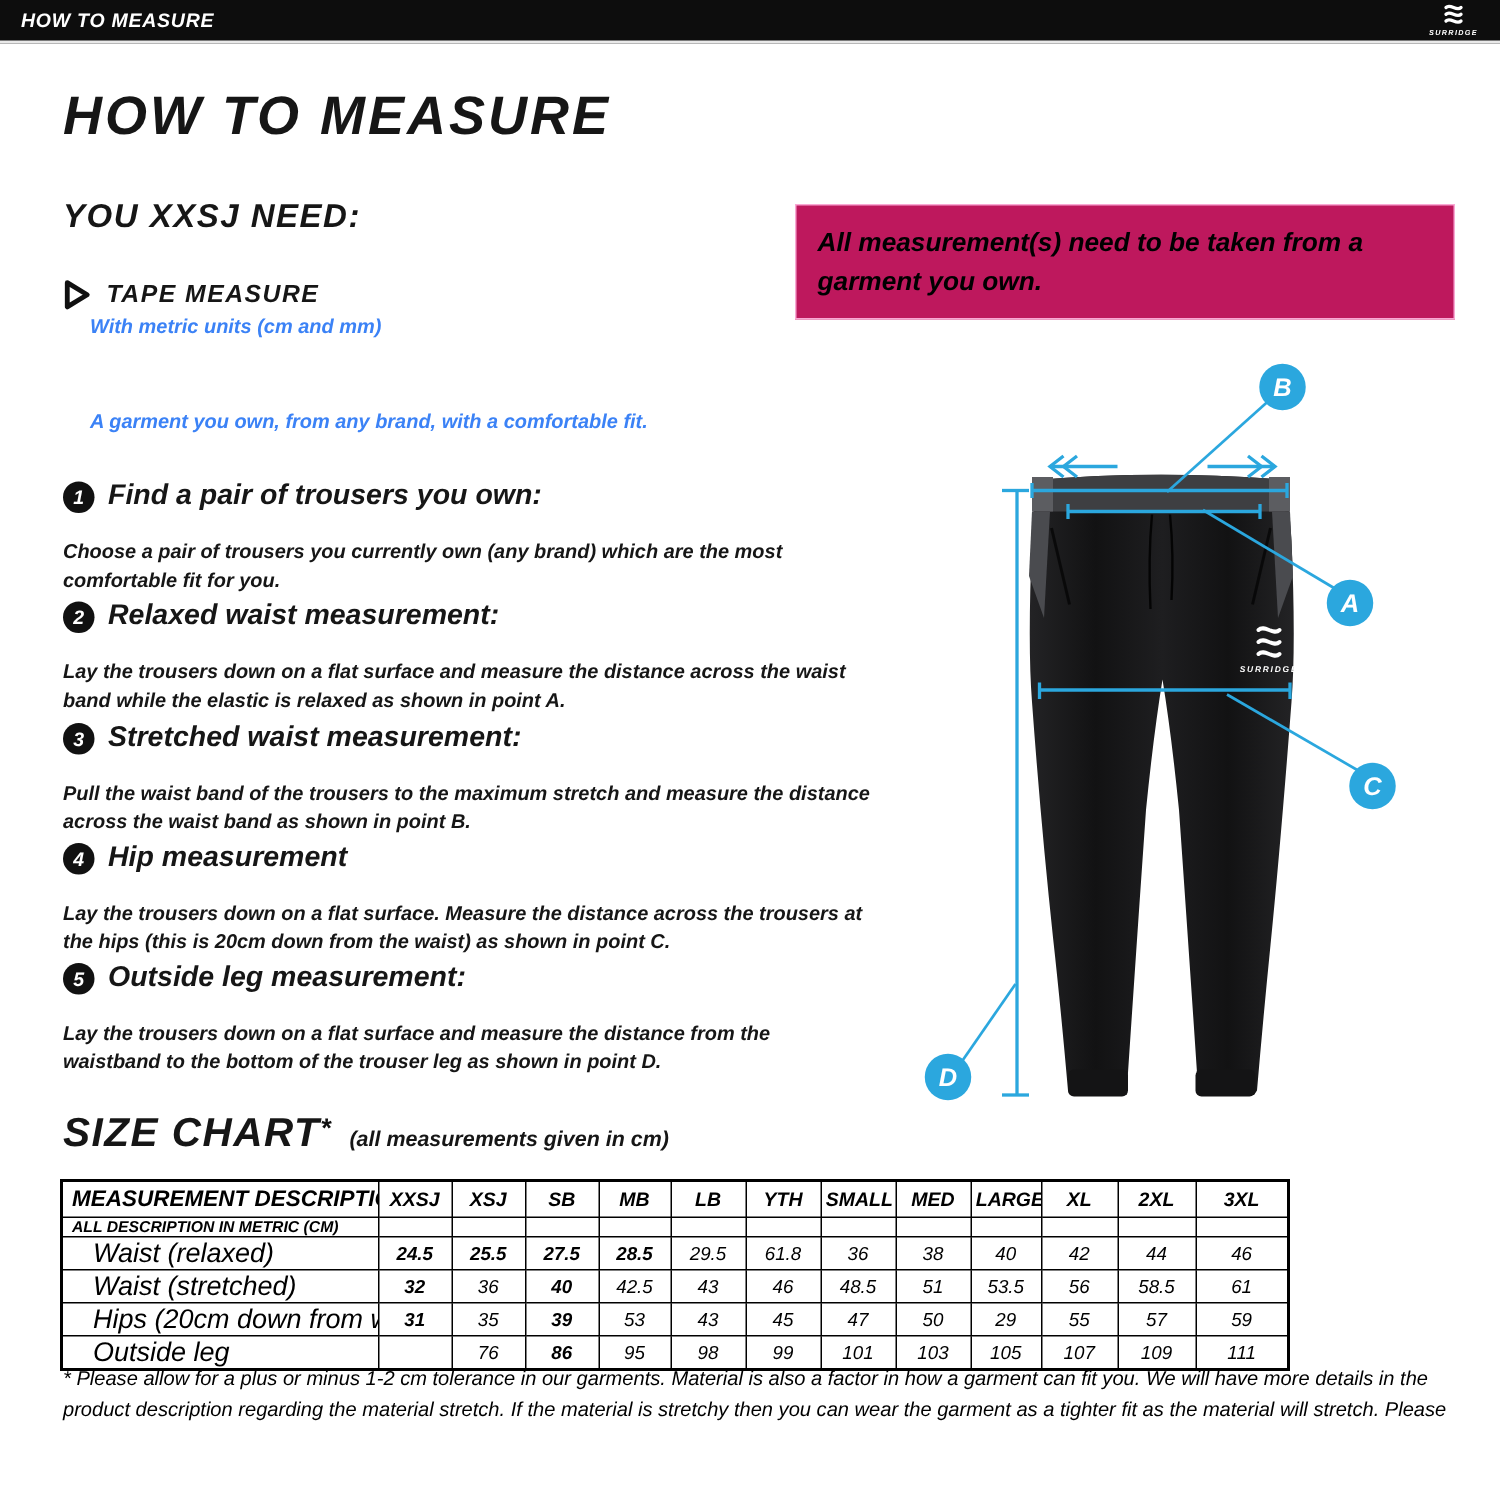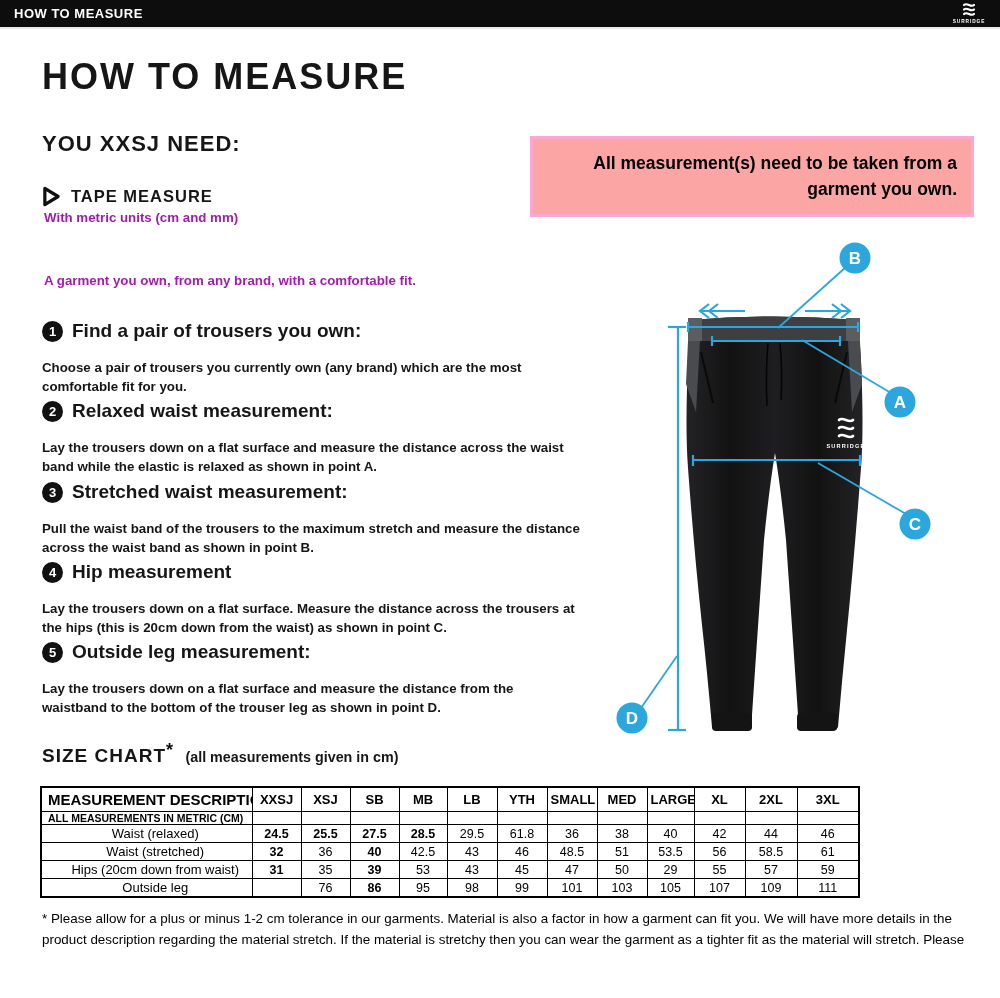--- a/index.html
+++ b/index.html
@@ -1,72 +1,72 @@
 <!DOCTYPE html>
 <html><head>
 <meta charset="utf-8">
 <style>
   html,body{margin:0;padding:0;background:#fff;}
   .page{position:relative;width:1000px;height:952px;background:#fff;overflow:hidden;
-        font-family:"Liberation Sans",sans-serif;color:#111;}
+        font-family:"Liberation Sans",sans-serif;color:#111;font-style:italic;}
 
   
   .topbar{position:absolute;left:0;top:0;width:1000px;height:27px;background:#0d0d0d;
           border-bottom:2px solid #e9e9e9;display:flex;align-items:center;}
   .topbar-title{color:#fff;font-size:13px;font-weight:700;letter-spacing:.5px;margin-left:14px;}
   .topbar-logo{position:absolute;right:8px;top:0;height:27px;display:flex;align-items:center;}
 
   
   .page-title{position:absolute;left:42px;top:56px;font-size:36px;font-weight:800;
               letter-spacing:2px;color:#161616;}
   .ywn-heading{position:absolute;left:42px;top:131px;font-size:22px;font-weight:800;
                letter-spacing:1px;color:#161616;}
 
   
-  .note-box{position:absolute;left:530px;top:136px;width:410px;border:3px solid #f9a8d4;
-            padding:11px 14px;background:#fca5a5;text-align:right;}
+  .note-box{position:absolute;left:530px;top:136px;width:410px;border:1px solid #f9a8d4;
+            padding:11px 14px;background:#be185d;}
   .note-box p{margin:0;font-size:17.5px;font-weight:700;line-height:1.5;color:#000;}
 
   
   .need{position:absolute;left:42px;}
   .need-row{display:flex;align-items:center;gap:10px;}
   .need-label{font-size:16.5px;font-weight:800;letter-spacing:1px;color:#161616;}
-  .need-sub{position:absolute;left:44px;font-size:13.3px;font-weight:700;color:#a21caf;}
+  .need-sub{position:absolute;left:60px;font-size:13.3px;font-weight:700;color:#3b82f6;}
   .n1{top:186px;} .n1s{top:210px;}
   .n2{top:249px;} .n2s{top:273px;}
 
   
   .step{position:absolute;left:42px;width:560px;}
   .s1{top:320px;} .s2{top:400px;} .s3{top:481px;} .s4{top:561px;} .s5{top:641px;}
   .step-head{display:flex;align-items:center;gap:9px;}
   .step-num{width:21px;height:21px;border-radius:50%;background:#111;color:#fff;
             display:flex;align-items:center;justify-content:center;
             font-size:13px;font-weight:700;flex:0 0 21px;}
   .step-title{font-size:19px;font-weight:700;color:#161616;}
   .step-body{margin-top:17px;width:540px;font-size:13.3px;font-weight:700;
              line-height:1.42;color:#161616;}
 
   
   .diagram{position:absolute;left:600px;top:240px;width:380px;height:530px;}
 
   
   .sc-heading{position:absolute;left:42px;top:740px;}
-  .sc-main{font-size:19px;font-weight:800;letter-spacing:1px;color:#161616;}
+  .sc-main{font-size:27px;font-weight:800;letter-spacing:1px;color:#161616;}
   .sc-star{font-size:18px;font-weight:800;vertical-align:super;}
   .sc-sub{font-size:14.3px;font-weight:700;margin-left:8px;color:#161616;}
 
   table.sizetable{position:absolute;left:40px;top:786px;width:818px;table-layout:fixed;
                   border-collapse:collapse;border:2.5px solid #000;background:#fff;color:#000;}
   .sizetable th,.sizetable td{border:1.6px solid #000;padding:0 3px;height:17px;
                   font-size:12.5px;text-align:center;white-space:nowrap;overflow:hidden;}
   .sizetable thead th{height:23px;font-size:13px;font-weight:700;}
   .sizetable th.desc{font-size:15px;text-align:left;padding-left:6px;}
   .sizetable tr.metric td{height:12px;font-size:10.5px;font-weight:700;}
   .sizetable tr.metric td.lbl{text-align:left;padding-left:6px;}
-  .sizetable td.lbl{text-align:center;padding-left:20px;font-size:13px;font-weight:400;}
+  .sizetable td.lbl{text-align:left;padding-left:20px;font-size:18px;font-weight:400;}
   .sizetable td.b{font-weight:700;}
 
   .footnote{position:absolute;left:42px;top:909px;width:932px;font-size:13.4px;
             font-weight:400;line-height:1.55;color:#000;}
 </style>
 </head>
 <body>
 
 <div class="page">
 
@@ -275,21 +275,21 @@
         <th>SMALL</th>
         <th>MED</th>
         <th>LARGE</th>
         <th>XL</th>
         <th>2XL</th>
         <th>3XL</th>
       </tr>
     </thead>
     <tbody>
       <tr class="metric">
-        <td class="lbl">ALL MEASUREMENTS IN METRIC (CM)</td>
+        <td class="lbl">ALL DESCRIPTION IN METRIC (CM)</td>
         <td></td>
           <td></td>
         <td></td>
           <td></td>
         <td></td>
           <td></td>
         <td></td>
           <td></td>
         <td></td>
           <td></td>

